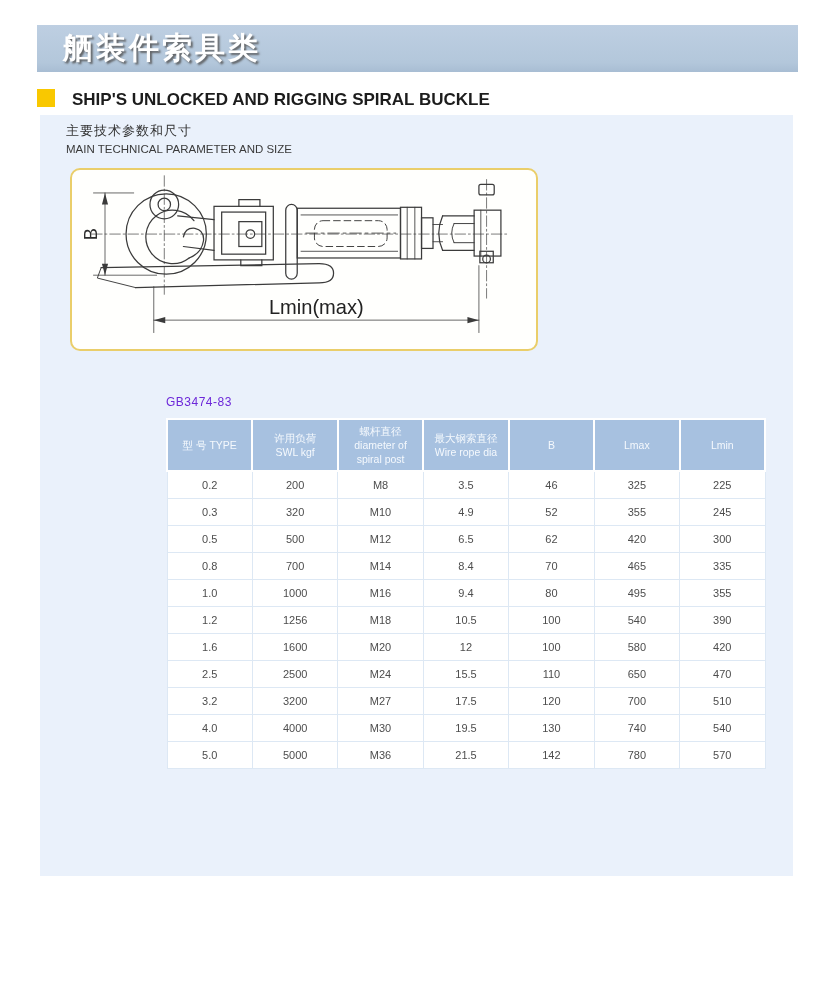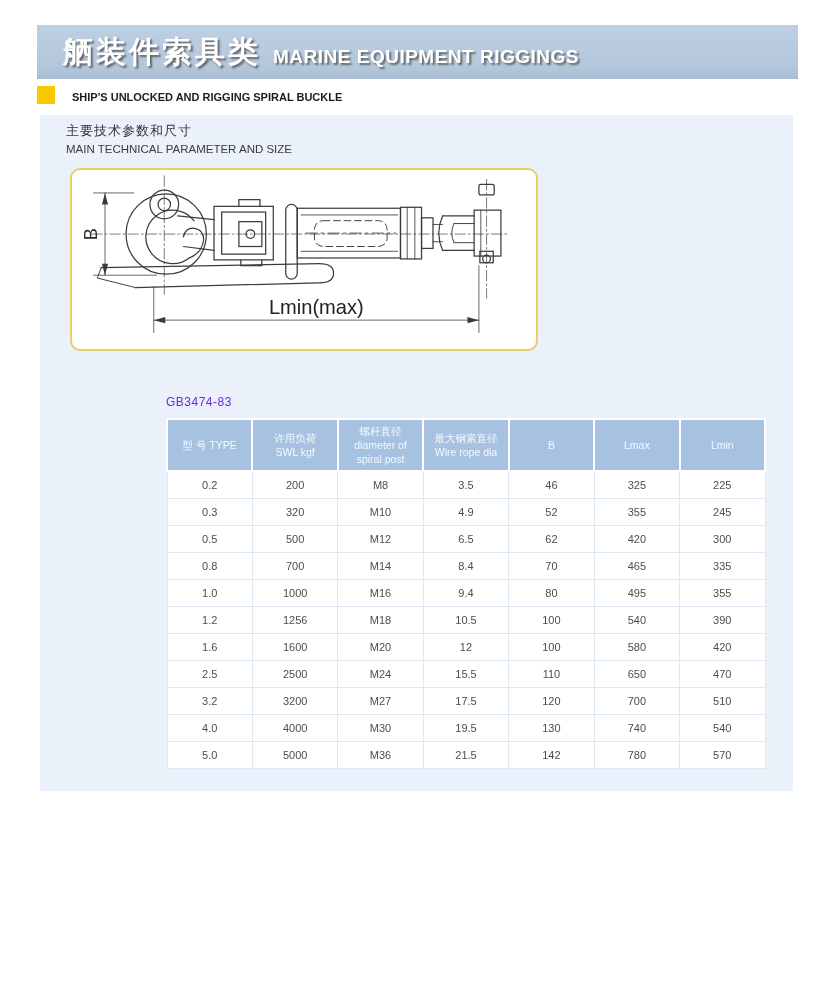--- a/index.html
+++ b/index.html
@@ -1,32 +1,32 @@
 <!DOCTYPE html>
 <html><head>
 <meta charset="utf-8">
 <style>
   html,body{margin:0;padding:0;background:#fff;}
   body{font-family:"Liberation Sans","DejaVu Sans",sans-serif;}
   .page{position:relative;width:830px;height:1000px;background:#fff;overflow:hidden;}
 
-  .header-bar{position:absolute;left:37px;top:25px;width:761px;height:54px;
+  .header-bar{position:absolute;left:37px;top:25px;width:761px;height:47px;
     background:linear-gradient(180deg,#becfe2 0%,#b3c7db 80%,#a8bdd3 100%);
     display:flex;align-items:center;padding-left:26px;box-sizing:border-box;}
   .title-zh{font-size:30px;font-weight:bold;color:#fff;letter-spacing:3px;
     text-shadow:2px 2px 2px rgba(85,85,85,.85);white-space:nowrap;}
   .title-en{font-size:19px;font-weight:bold;color:#fff;margin-left:12px;margin-top:9px;
     letter-spacing:.5px;text-shadow:2px 2px 2px rgba(85,85,85,.85);white-space:nowrap;}
 
   .section-row{position:absolute;left:37px;top:86px;display:flex;align-items:center;}
   .bullet{width:18px;height:18px;background:#f9c800;flex:0 0 auto;}
   .sec-zh{font-size:17px;font-weight:bold;color:#101010;margin-left:9px;letter-spacing:1.5px;white-space:nowrap;}
-  .sec-en{font-size:11px;font-weight:bold;color:#1c1c1c;margin-left:9px;margin-top:4px;white-space:nowrap;padding-left:8px;}
-
-  .panel{position:absolute;left:40px;top:115px;width:753px;height:676px;background:#eaf1fb;}
+  .sec-en{font-size:17px;font-weight:bold;color:#1c1c1c;margin-left:9px;margin-top:4px;white-space:nowrap;padding-left:8px;}
+
+  .panel{position:absolute;left:40px;top:115px;width:753px;height:761px;background:#eaf1fb;}
 
   .intro{position:absolute;left:26px;top:7px;color:#333;}
   .intro-zh{font-size:13px;letter-spacing:1px;}
   .intro-en{font-size:11.5px;margin-top:3px;color:#3a3a3a;}
 
   .diagram-box{position:absolute;left:30px;top:53px;width:464px;height:179px;
     background:#fffffd;border:2px solid #eace6a;border-radius:10px;}
   .diagram-box svg{display:block;}
 
   .standard{position:absolute;left:126px;top:280px;font-size:12px;color:#6d28d9;letter-spacing:.5px;}
@@ -37,21 +37,20 @@
   table.spec td{background:#fff;color:#4d4d4d;font-size:11px;height:26px;text-align:center;
     border:1px solid #dde8f4;padding:0;}
 </style>
 </head>
 <body>
 
 <div class="page">
 
   <div class="header-bar">
     <span class="title-zh">舾装件索具类</span>
-    <span class="title-en">MARINE EQUIPMENT RIGGINGS</span>
   </div>
 
   <div class="section-row">
     <span class="bullet"></span>
     <span class="sec-en">SHIP'S UNLOCKED AND RIGGING SPIRAL BUCKLE</span>
   </div>
 
   <div class="panel">
 
     <div class="intro">

